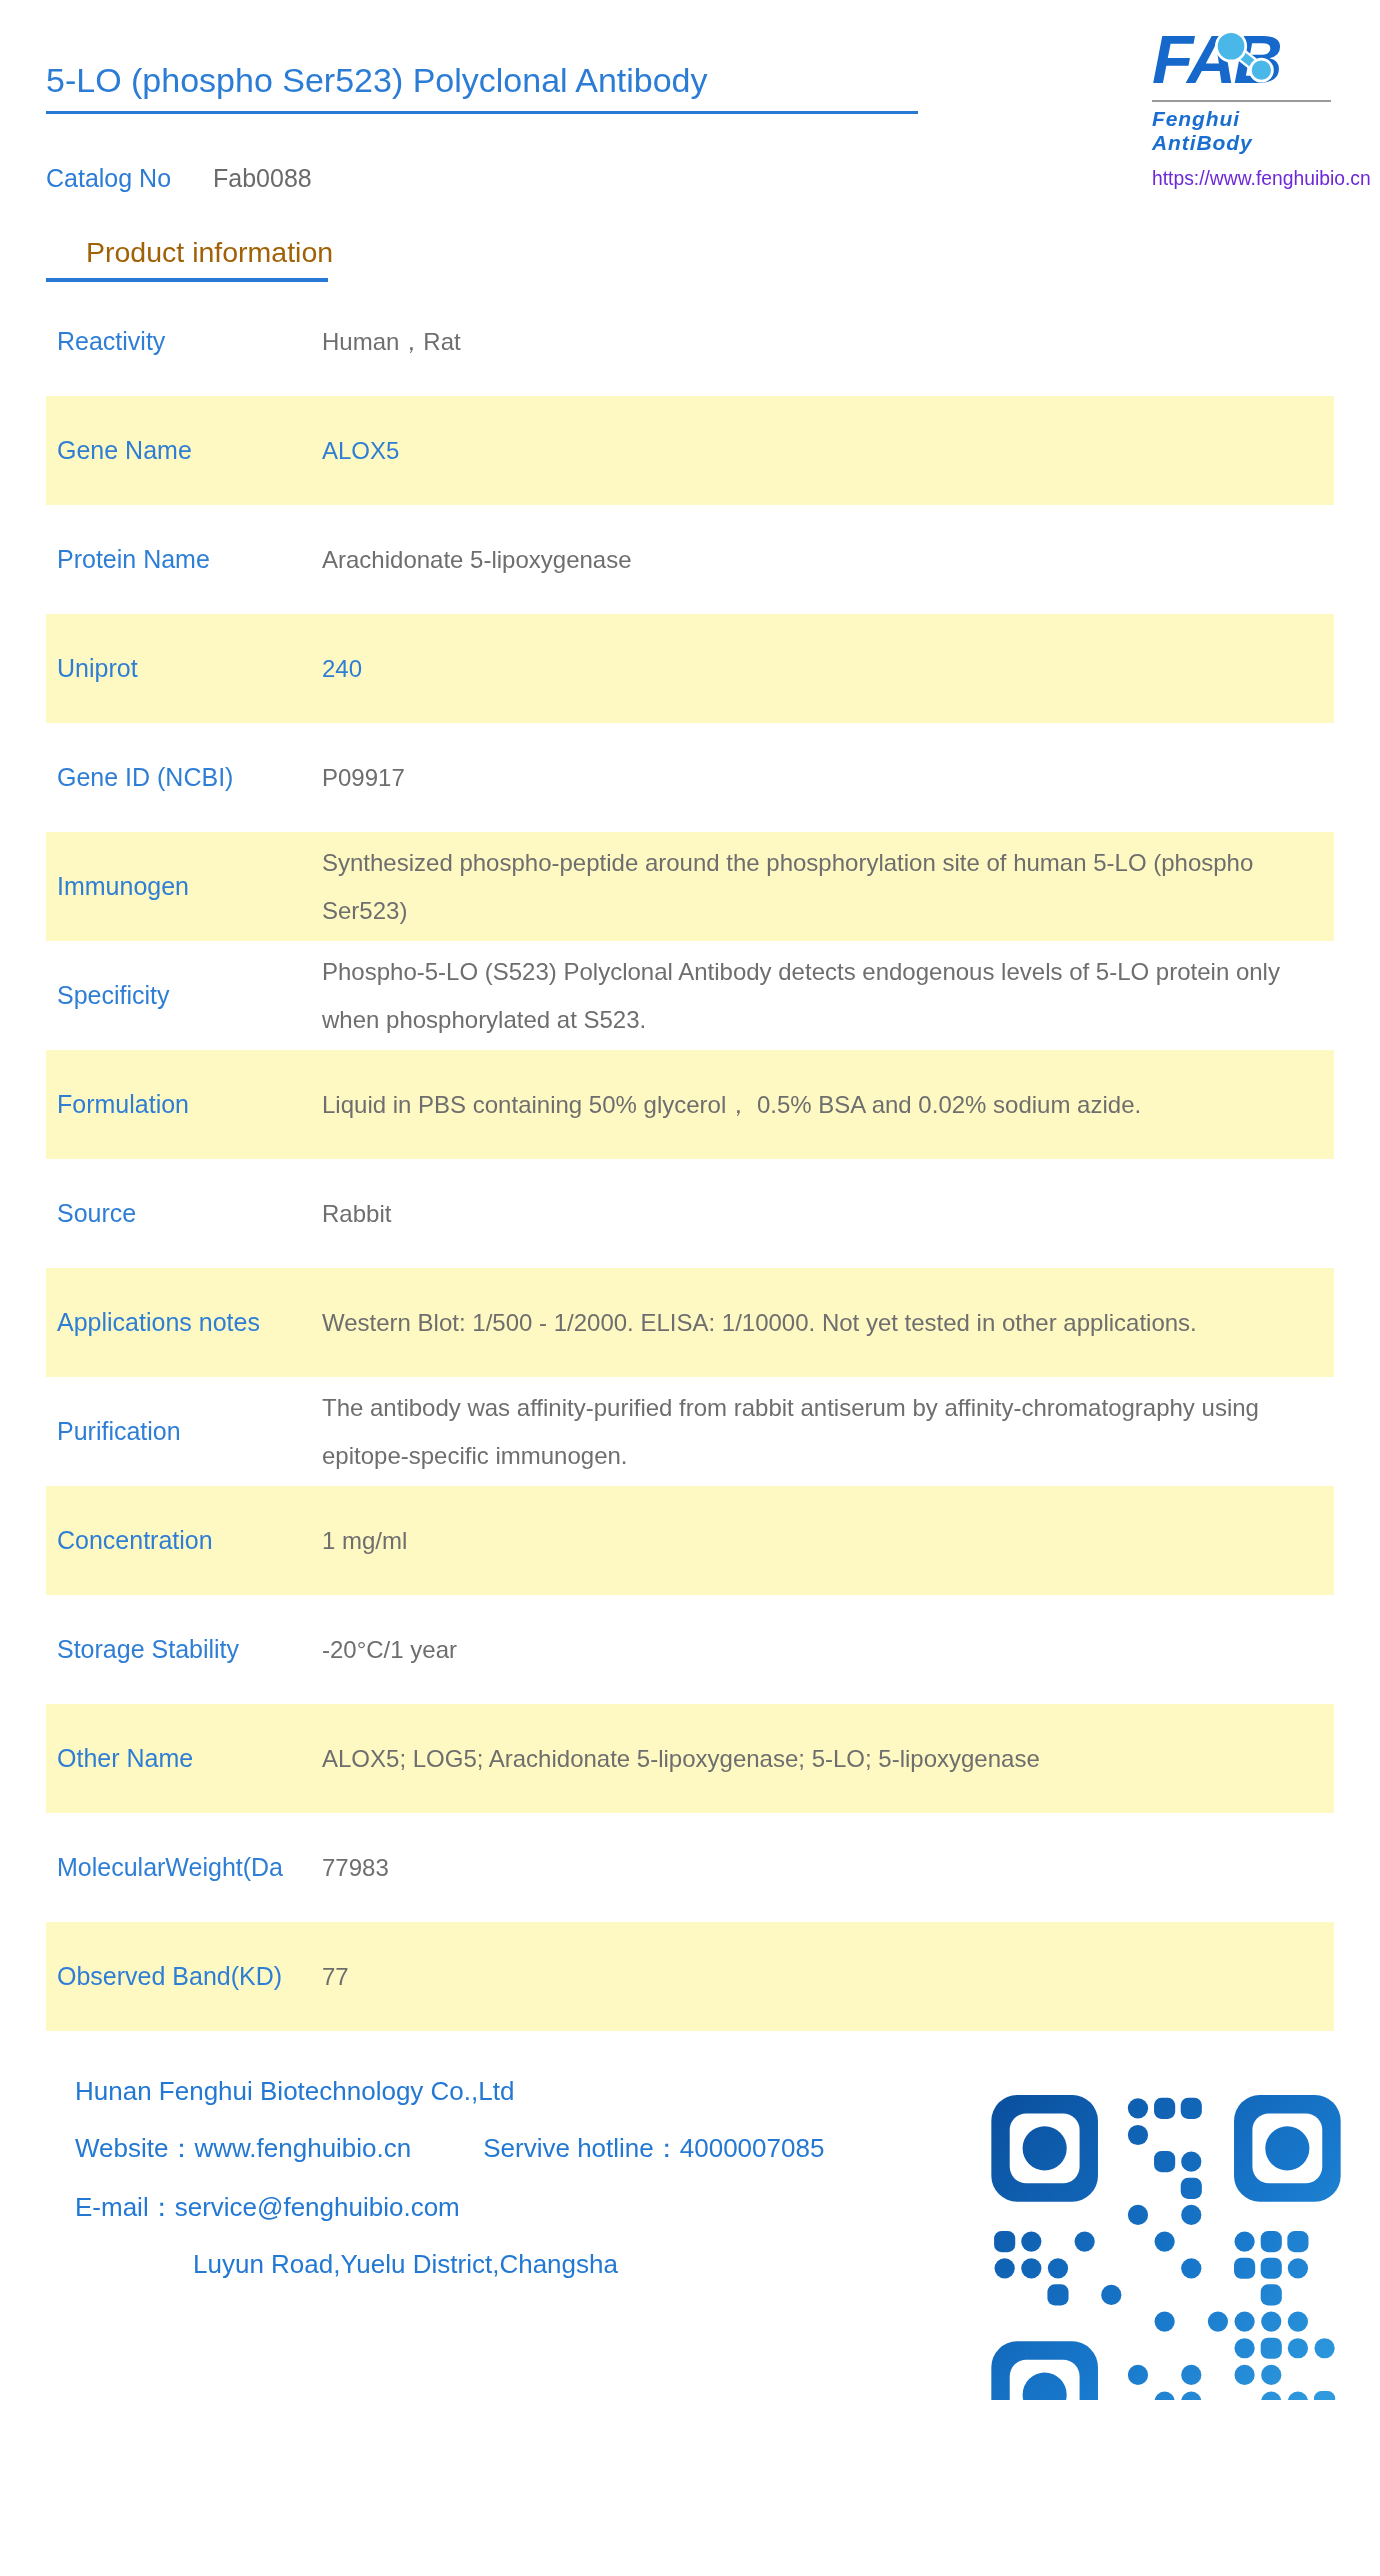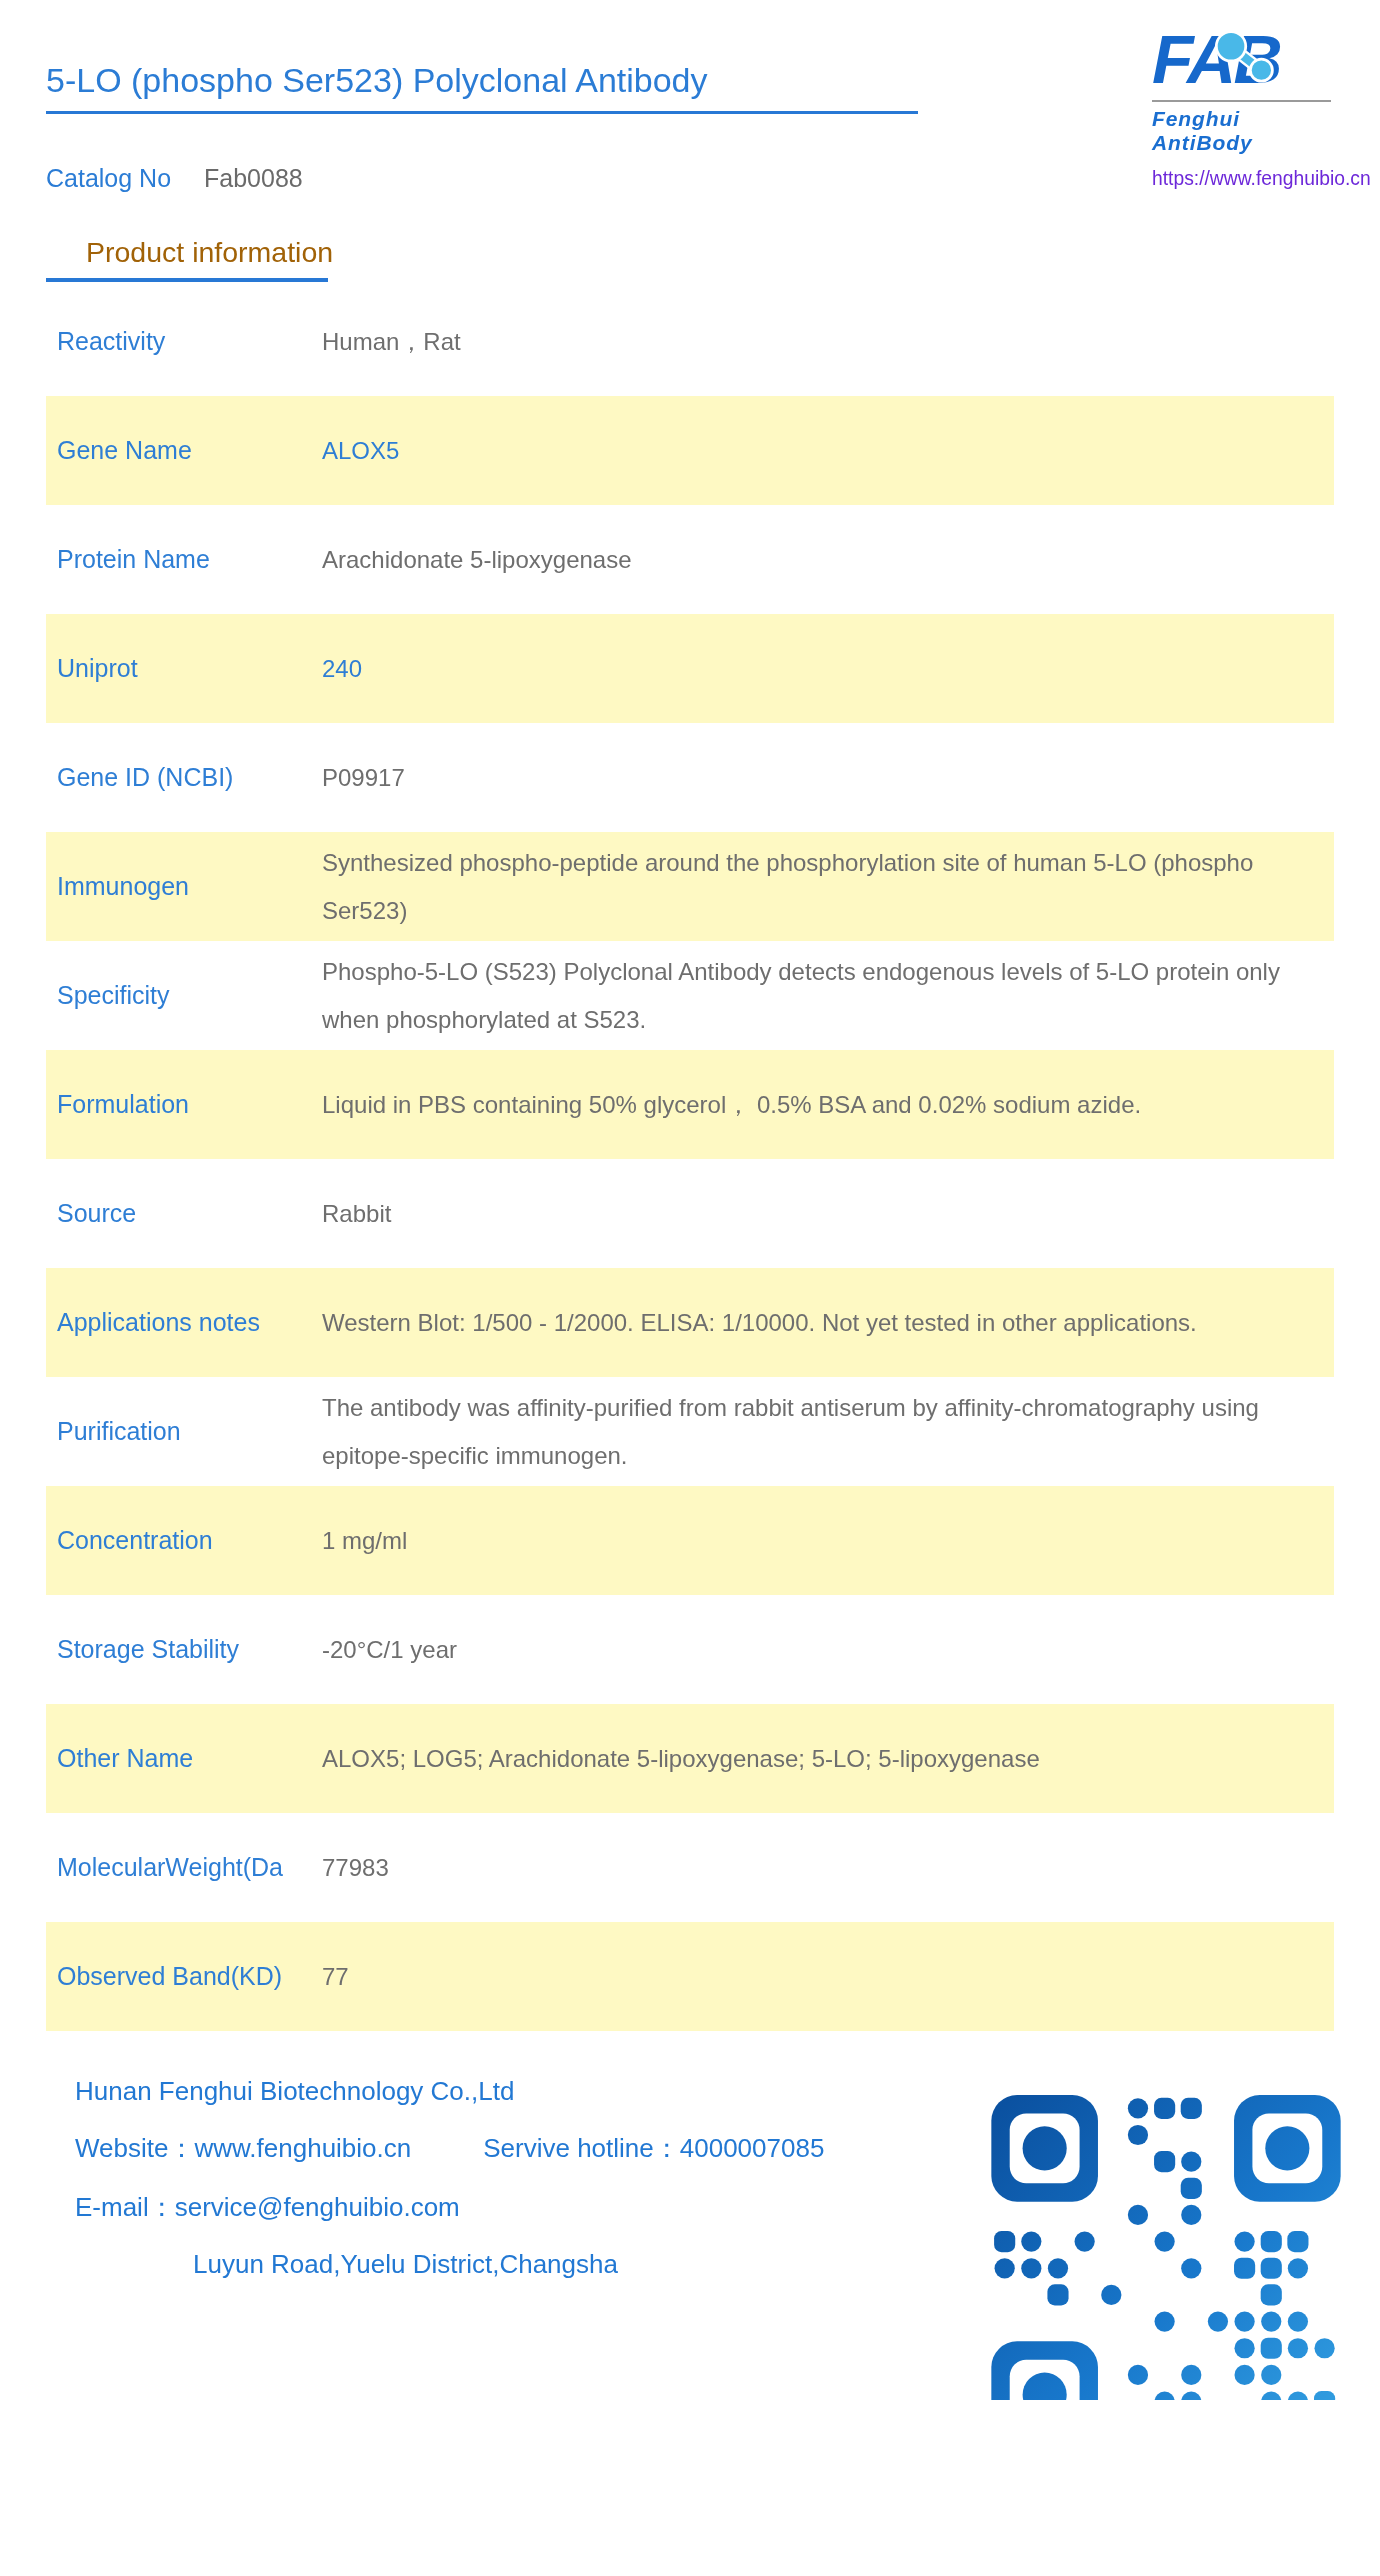--- a/index.html
+++ b/index.html
@@ -11,21 +11,21 @@
   .title-line{position:absolute;left:46px;top:111px;width:872px;height:2.8px;background:#2878d5;}
 
   .logo-box{position:absolute;left:1152px;top:24px;width:193px;}
   .logo-fab{position:relative;width:193px;height:74px;}
   .logo-sep{width:179px;height:1.8px;background:#9a9a9a;margin:1.8px 0 5.5px 0;}
   .logo-sub{font-size:21px;font-weight:bold;font-style:italic;color:#1a6ed0;letter-spacing:0.9px;}
   .logo-url{font-size:19.3px;color:#6d28d9;margin-top:13px;text-align:center;}
 
   .catalog{position:absolute;left:46px;top:164px;font-size:25px;}
   .catalog .lab{color:#2b7cd5;}
-  .catalog .val{color:#6a6a6a;margin-left:26px;}
+  .catalog .val{color:#6a6a6a;margin-left:35px;}
 
   
   .heading{position:absolute;left:46px;top:236px;font-size:28.5px;color:#a16207;margin-left:40px;}
   .heading-line{position:absolute;left:46px;top:278px;width:282px;height:3.7px;background:#2878d5;}
 
   
   .table{position:absolute;left:46px;top:287px;width:1288px;}
   .row{display:flex;min-height:109px;align-items:center;}
   .row.alt{background:#fef9c3;}
   .row .label{width:265px;padding-left:11px;flex-shrink:0;color:#2e7ed5;font-size:25px;}

